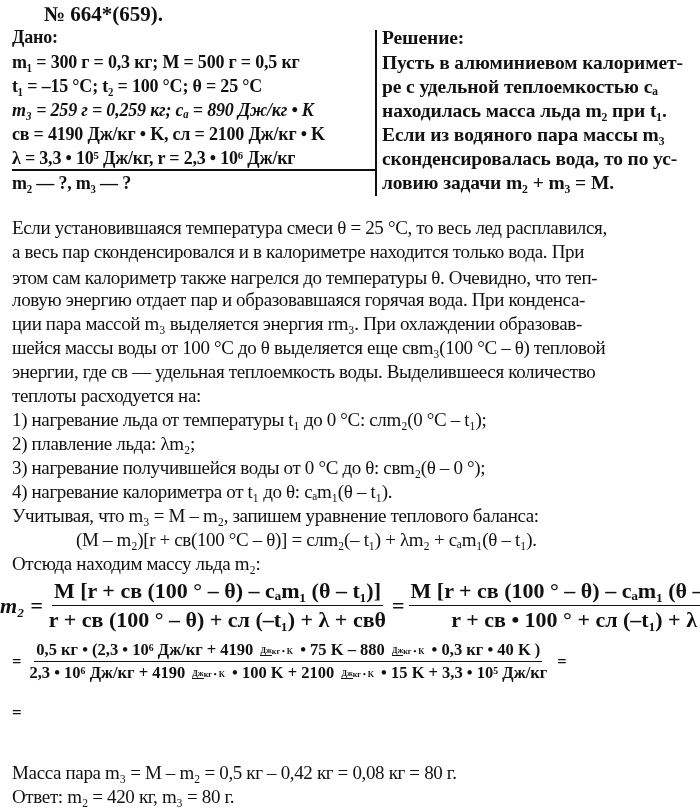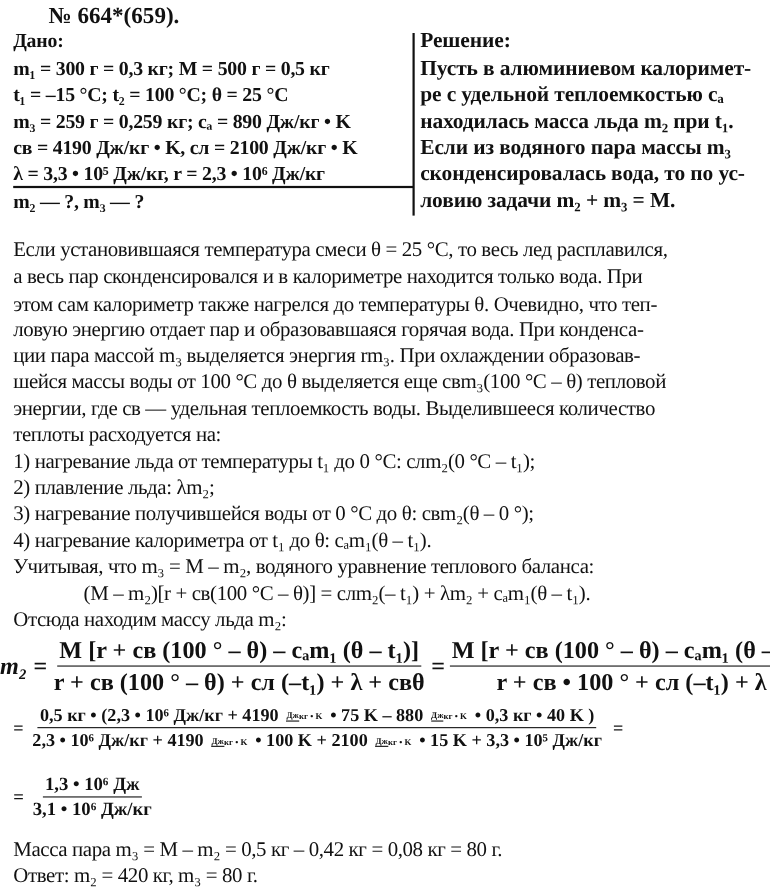--- a/index.html
+++ b/index.html
@@ -24,21 +24,21 @@
   .tiny span:first-child { border-bottom:1px solid #111; }
 </style>
 </head>
 <body>
 
 <div class="abs title">№ 664*(659).</div>
 
 <div class="abs given" style="top:27px;">Дано:</div>
 <div class="abs given" style="top:52px;">m₁ = 300 г = 0,3 кг; M = 500 г = 0,5 кг</div>
 <div class="abs given" style="top:76px;">t₁ = –15 °C; t₂ = 100 °C; θ = 25 °C</div>
-<div class="abs given" style="top:100px;">m₃ = 259 г = 0,259 кг; cₐ = 890 Дж/кг • K</div>
+<div class="abs given" style="top:100px;font-style:italic;">m₃ = 259 г = 0,259 кг; cₐ = 890 Дж/кг • K</div>
 <div class="abs given" style="top:124px;">cв = 4190 Дж/кг • K, cл = 2100 Дж/кг • K</div>
 <div class="abs given" style="top:148px;">λ = 3,3 • 10⁵ Дж/кг,  r = 2,3 • 10⁶ Дж/кг</div>
 <div class="hline"></div>
 <div class="abs given" style="top:173px;">m₂ — ?, m₃ — ?</div>
 
 <div class="vline"></div>
 
 <div class="abs sol" style="top:27px;">Решение:</div>
 <div class="abs sol" style="top:52px;">Пусть в алюминиевом калоримет-</div>
 <div class="abs sol" style="top:76px;">ре с удельной теплоемкостью cₐ</div>
@@ -54,21 +54,21 @@
 <div class="abs para" style="top:313px;">ции пара массой m₃ выделяется энергия rm₃. При охлаждении образовав-</div>
 <div class="abs para" style="top:337px;">шейся массы воды от 100 °C до θ выделяется еще cвm₃(100 °C – θ) тепловой</div>
 <div class="abs para" style="top:361px;">энергии, где cв — удельная теплоемкость воды. Выделившееся количество</div>
 <div class="abs para" style="top:385px;">теплоты расходуется на:</div>
 
 <div class="abs para" style="top:409px;">1) нагревание льда от температуры t₁ до 0 °C: cлm₂(0 °C – t₁);</div>
 <div class="abs para" style="top:433px;">2) плавление льда: λm₂;</div>
 <div class="abs para" style="top:457px;">3) нагревание получившейся воды от  0 °C до θ: cвm₂(θ – 0 °);</div>
 <div class="abs para" style="top:481px;">4) нагревание калориметра от t₁ до θ: cₐm₁(θ – t₁).</div>
 
-<div class="abs para" style="top:505px;">Учитывая, что m₃ = M – m₂, водяного уравнение теплового баланса:</div>
+<div class="abs para" style="top:505px;">Учитывая, что m₃ = M – m₂, запишем уравнение теплового баланса:</div>
 <div class="abs para" style="top:529px; left:76px;">(M – m₂)[r + cв(100 °C – θ)] = cлm₂(– t₁) + λm₂ + cₐm₁(θ – t₁).</div>
 <div class="abs para" style="top:553px;">Отсюда находим массу льда m₂:</div>
 
 <div class="eqrow" style="left:0; top:578px; font-size:22px;text-align:center;">
   <span style="font-style:italic; margin-right:4px;">m₂ =</span>
   <span class="frac">
     <span class="num">M [r + cв (100 ° – θ) – cₐm₁ (θ – t₁)]</span>
     <span class="den">r + cв (100 ° – θ) + cл (–t₁) + λ + cвθ</span>
   </span>
   <span style="margin:0 4px;">=</span>
@@ -107,20 +107,16 @@
           <span>кг • K</span>
         </span>
       <span>• 15 K + 3,3 • 10⁵ Дж/кг</span>
     </span>
   </span>
   <span style="margin-left:8px;">=</span>
 </div>
 
 <div class="eqrow" style="left:12px; top:703px; font-size:17px;">
   <span style="margin-right:6px;">=</span>
-  <span class="frac">
-    <span class="num">1,3 • 10⁶ Дж</span>
-    <span class="den">3,1 • 10⁶ Дж/кг</span>
-  </span>
 </div>
 
 <div class="abs para" style="top:762px;">Масса пара  m₃ = M – m₂ = 0,5 кг – 0,42 кг = 0,08 кг = 80 г.</div>
 <div class="abs para" style="top:786px;">Ответ: m₂ = 420 кг, m₃ = 80 г.</div>
 
 </body></html>

